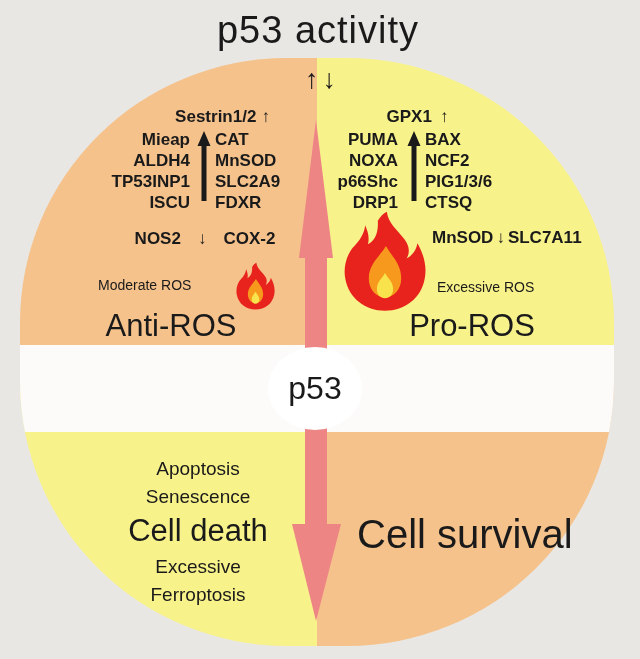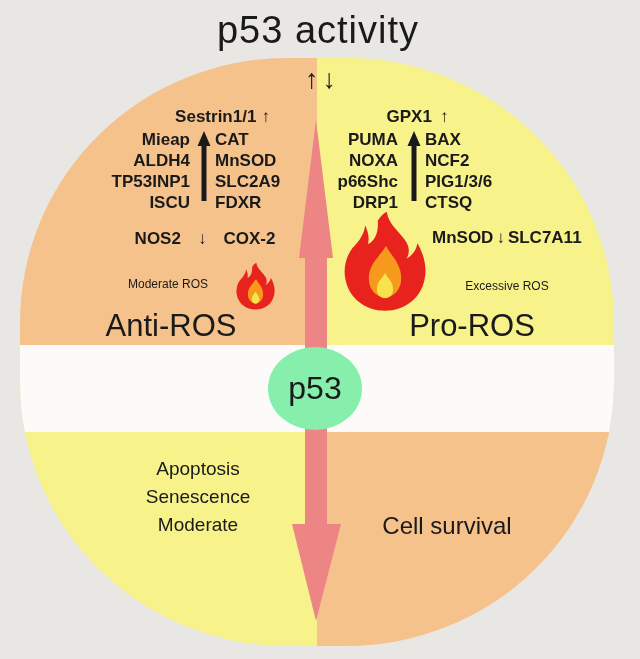--- a/index.html
+++ b/index.html
@@ -21,44 +21,44 @@
   .quad.tl{left:0;top:0;background:#f5c28c;}
   .quad.tr{left:297px;top:0;background:#f8f28b;}
   .quad.bl{left:0;top:294px;background:#f8f28b;}
   .quad.br{left:297px;top:294px;background:#f5c28c;}
   .white-band{position:absolute;left:0;top:287px;width:594px;height:87px;background:#fcfbfa;}
 
   .axis-arrows{position:absolute;left:0;top:0;width:640px;height:659px;pointer-events:none;}
 
   .p53-circle{
     position:absolute;left:268px;top:347px;width:94px;height:83px;
-    background:#86efac;border-radius:50%;
+    background:#ffffff;border-radius:50%;
     display:flex;align-items:center;justify-content:center;
     font-size:32px;
   }
 
   .title{left:0;top:9px;width:636px;text-align:center;font-size:38px;letter-spacing:1px;}
   .nrf2-row{left:218px;top:64px;width:205px;display:flex;justify-content:center;align-items:center;gap:4px;
     font-size:31px;font-weight:700;}
   .nrf2-row .arrow{font-size:27px;}
 
   .gene{font-size:17px;font-weight:700;line-height:21px;white-space:nowrap;}
   .hdr-row{display:flex;align-items:center;justify-content:center;gap:5px;}
   .col{display:flex;flex-direction:column;justify-content:space-between;}
   .col.right-align{align-items:flex-end;text-align:right;}
   .col.left-align{align-items:flex-start;text-align:left;}
   .pair-row{display:flex;align-items:center;white-space:nowrap;}
 
-  .ros-level{font-size:12px;text-align:center;white-space:nowrap;}
+  .ros-level{font-size:14px;text-align:left;white-space:nowrap;}
   .big-label{font-size:31px;text-align:center;white-space:nowrap;}
 
   .bottom-left{left:103px;top:455px;width:190px;text-align:center;}
   .bl-item{font-size:19px;line-height:28px;}
   .bl-big{font-size:31px;line-height:36px;margin:2px 0 4px 0;}
-  .cell-survival{left:347px;top:512px;width:200px;text-align:center;font-size:24px;white-space:nowrap;}
+  .cell-survival{left:357px;top:512px;width:200px;text-align:center;font-size:40px;white-space:nowrap;}
 
   .watermark{
     right:4px;top:616px;font-size:31px;white-space:nowrap;
     color:rgba(255,255,255,0.92);letter-spacing:2px;
   }
   svg{display:block;}
 </style>
 </head>
 <body>
 
@@ -77,21 +77,21 @@
     <polygon points="305,386 327,386 327,524 341,524 316,621 292,524 305,524" fill="#ee8585"></polygon>
   </svg>
 
   <div class="abs title">p53 activity</div>
   <div class="abs nrf2-row">
     <span class="arrow">↑</span>
     <span class="arrow">↓</span>
   </div>
 
   <div class="abs gene hdr-row" style="left:115px;top:106px;width:215px;">
-    <span>Sestrin1/1</span>
+    <span>Sestrin1/2</span>
     <span>↑</span>
   </div>
   <div class="abs col right-align" style="left:60px;top:129px;width:130px;">
     <span class="gene">Mieap</span>
     <span class="gene">ALDH4</span>
     <span class="gene">TP53INP1</span>
     <span class="gene">ISCU</span>
   </div>
   <svg class="abs" style="left:196px;top:131px;" width="16" height="70" viewBox="0 0 16 70">
     <path d="M8 0 L14.5 15 L10.5 15 L10.5 70 L5.5 70 L5.5 15 L1.5 15 Z" fill="#1a1a1a"></path>
@@ -145,21 +145,23 @@
     <span>MnSOD</span>
     <span>↓</span>
     <span>SLC7A11</span>
   </div>
   <div class="abs ros-level" style="left:437px;top:279px;width:140px;">Excessive ROS</div>
   <div class="abs big-label" style="left:400px;top:308px;width:144px;">Pro-ROS</div>
 
   <div class="abs bottom-left">
     <div class="bl-item">Apoptosis</div>
     <div class="bl-item">Senescence</div>
-    <div class="bl-item">Moderate</div>
+    <div class="bl-big">Cell death</div>
+    <div class="bl-item">Excessive</div>
+    <div class="bl-item">Ferroptosis</div>
   </div>
 
   <div class="abs cell-survival">Cell survival</div>
 
   <div class="p53-circle">
     <span>p53</span>
   </div>
 
 
 </div>

